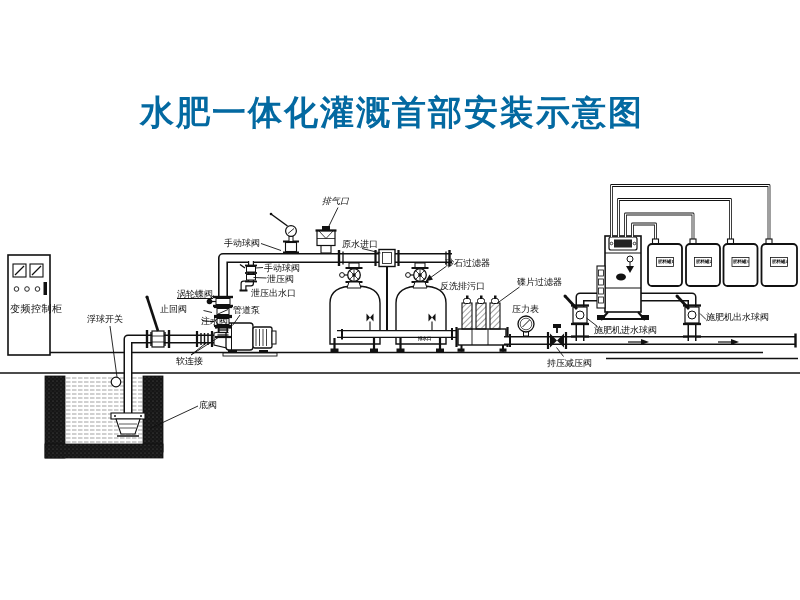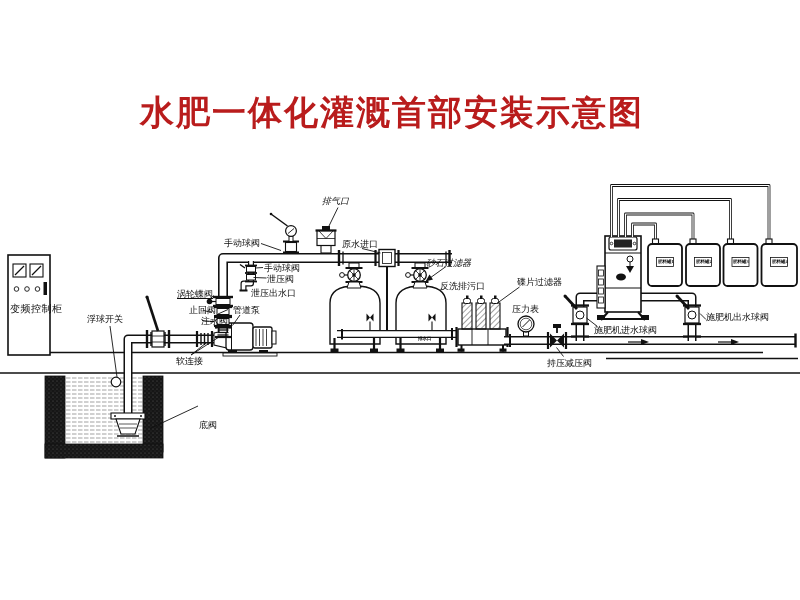--- a/index.html
+++ b/index.html
@@ -1,20 +1,20 @@
 <!DOCTYPE html>
 <html><head>
 <meta charset="utf-8">
 <style>
   html,body{margin:0;padding:0;background:#fff;}
   #stage{position:relative;width:800px;height:600px;background:#fff;overflow:hidden;
          font-family:"Liberation Serif","DejaVu Serif",serif;}
   #stage svg{position:absolute;left:0;top:0;}
   .title{position:absolute;left:140px;top:90px;font-size:34px;font-weight:700;
-         letter-spacing:2px;color:#b91c1c;white-space:nowrap;}
+         letter-spacing:2px;color:#0369a1;white-space:nowrap;}
   .lbl{position:absolute;font-size:9px;line-height:10px;color:#0d0d0d;white-space:nowrap;}
   .lbl-cab{font-size:10px;letter-spacing:0.5px;}
   .lbl-tiny{font-size:9px;font-weight:700;transform:scale(0.5);transform-origin:left top;}
   .pb{fill:none;stroke:#111;stroke-linejoin:round;}
   .pw{fill:none;stroke:#fff;stroke-linejoin:round;}
   .sh{fill:#fff;stroke:#111;}
   .ln{stroke:#111;fill:none;}
   .fk{fill:#111;stroke:none;}
   .ld{stroke:#111;stroke-width:0.9;fill:none;}
 </style>
@@ -381,33 +381,33 @@
     <line class="ld" x1="563.5" y1="356.5" x2="556.5" y2="347.5"></line>
     <line class="ld" x1="597.5" y1="326.5" x2="586.5" y2="318"></line>
     <line class="ld" x1="706" y1="319.5" x2="700" y2="313.5"></line>
   </g>
 </svg>
 
 <div class="title">水肥一体化灌溉首部安装示意图</div>
 
 <div class="lbl lbl-cab" style="left:10px;top:304px;">变频控制柜</div>
 <div class="lbl" style="left:87px;top:314px;">浮球开关</div>
-<div class="lbl" style="left:199px;top:420px;">底阀</div>
+<div class="lbl" style="left:199px;top:400px;">底阀</div>
 <div class="lbl" style="left:176px;top:356px;">软连接</div>
 <div class="lbl" style="left:168px;top:316px;margin-left:33px;">注水阀</div>
-<div class="lbl" style="left:189px;top:305px;">止回阀</div>
+<div class="lbl" style="left:160px;top:305px;font-family:Liberation Mono, monospace;">止回阀</div>
 <div class="lbl" style="left:177px;top:289px;text-decoration:underline;">涡轮蝶阀</div>
 <div class="lbl" style="left:233px;top:305px;">管道泵</div>
 <div class="lbl" style="left:224px;top:238px;">手动球阀</div>
 <div class="lbl" style="left:264px;top:263px;">手动球阀</div>
 <div class="lbl" style="left:267px;top:274px;">泄压阀</div>
 <div class="lbl" style="left:251px;top:288px;text-align:center;">泄压出水口</div>
 <div class="lbl" style="left:322px;top:196px;font-style:italic;">排气口</div>
 <div class="lbl" style="left:342px;top:239px;">原水进口</div>
-<div class="lbl" style="left:426px;top:258px;font-style:italic;">砂石过滤器</div>
+<div class="lbl" style="left:445px;top:258px;">砂石过滤器</div>
 <div class="lbl" style="left:440px;top:281px;">反洗排污口</div>
 <div class="lbl" style="left:517px;top:277px;">碟片过滤器</div>
 <div class="lbl" style="left:512px;top:304px;">压力表</div>
 <div class="lbl" style="left:547px;top:358px;">持压减压阀</div>
 <div class="lbl" style="left:594px;top:325px;">施肥机进水球阀</div>
 <div class="lbl" style="left:706px;top:312px;">施肥机出水球阀</div>
 <div class="lbl lbl-tiny" style="left:418px;top:336px;">排水口</div>
 
 <div class="lbl lbl-tiny" style="left:657.5px;top:259px;">肥料罐1</div>
 <div class="lbl lbl-tiny" style="left:695.5px;top:259px;">肥料罐2</div>

